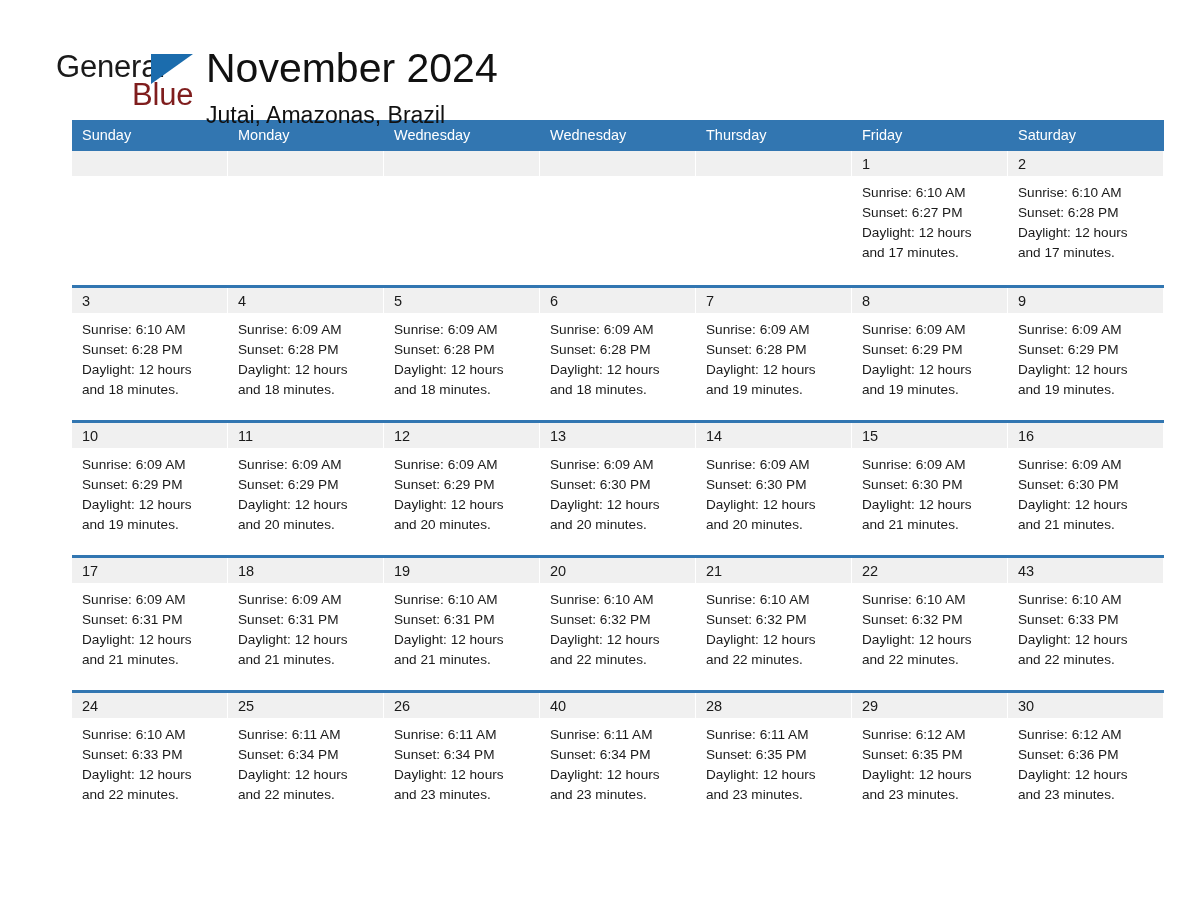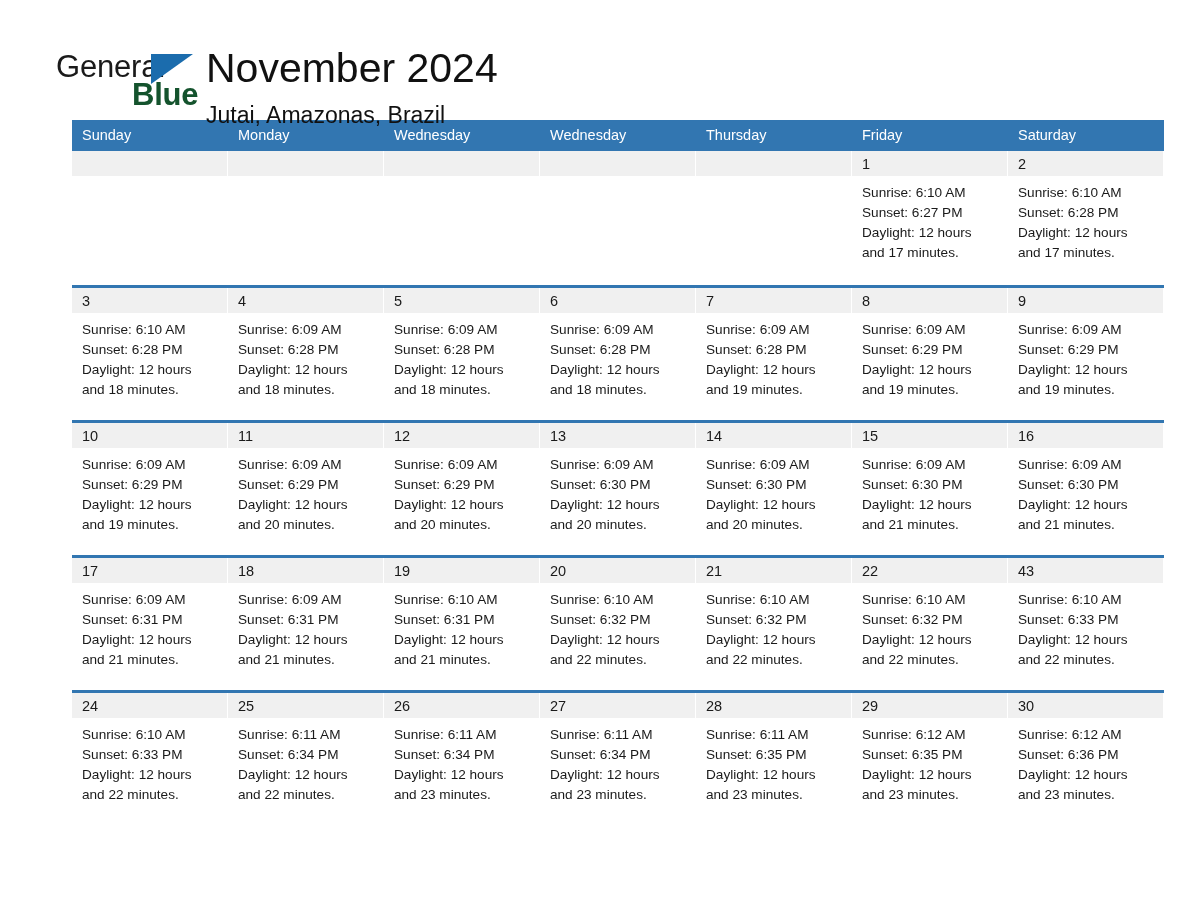--- a/index.html
+++ b/index.html
@@ -54,23 +54,23 @@
     height: 0;
     border-left: 42px solid #1b6cad;
     border-bottom: 30px solid transparent;
   }
   .logo-blue {
     position: absolute;
     left: 76px;
     top: 34px;
     font-size: 31px;
     line-height: 34px;
-    color: #14532d;
+    color: #7f1d1d;
     letter-spacing: -0.2px;
-    font-weight: 700;
+    font-weight: 400;
   }
   .title-block {
     text-align: left;
     flex: 1 1 auto;
     padding-top: 0;
   }
   .cal-title {
     font-size: 41px;
     line-height: 48px;
     font-weight: 400;
@@ -456,21 +456,21 @@
           <td class="day">
             <div class="daynum-band">26</div>
             <div class="day-body">
               <div>Sunrise: 6:11 AM</div>
               <div>Sunset: 6:34 PM</div>
               <div>Daylight: 12 hours</div>
               <div>and 23 minutes.</div>
             </div>
           </td>
           <td class="day">
-            <div class="daynum-band">27</div>
+            <div class="daynum-band">40</div>
             <div class="day-body">
               <div>Sunrise: 6:11 AM</div>
               <div>Sunset: 6:34 PM</div>
               <div>Daylight: 12 hours</div>
               <div>and 23 minutes.</div>
             </div>
           </td>
           <td class="day">
             <div class="daynum-band">28</div>
             <div class="day-body">

